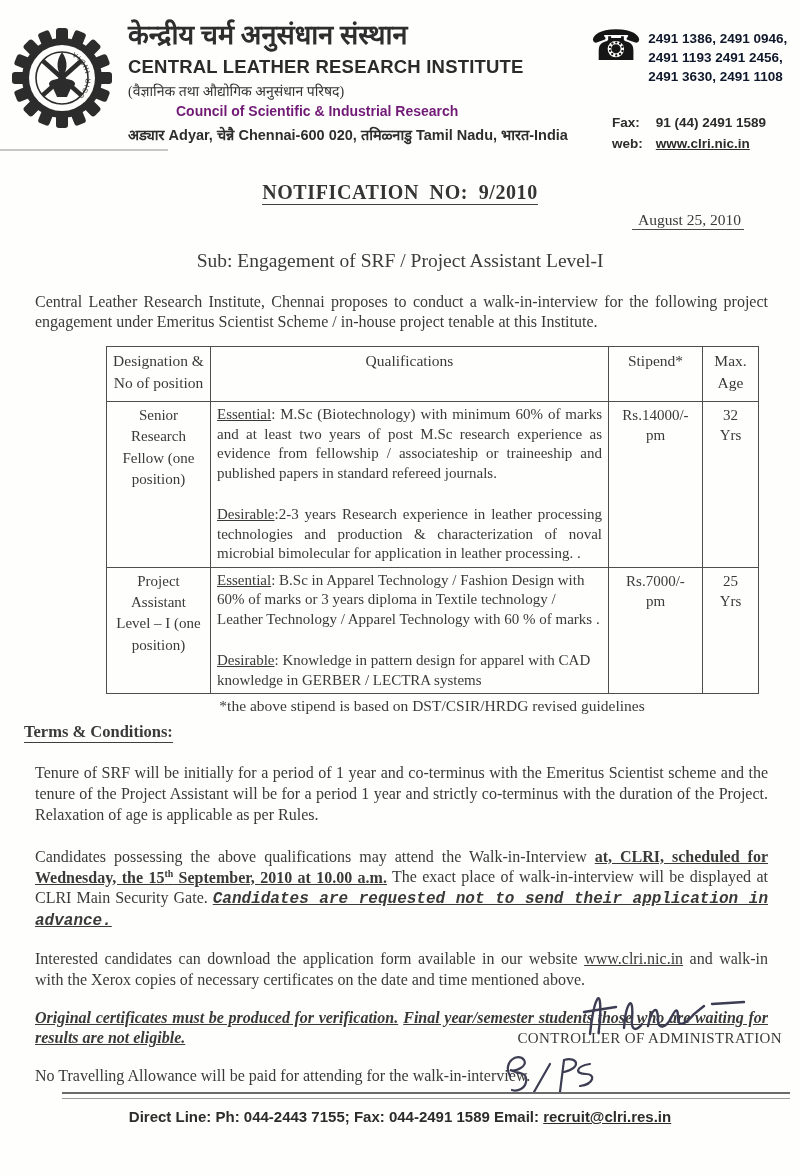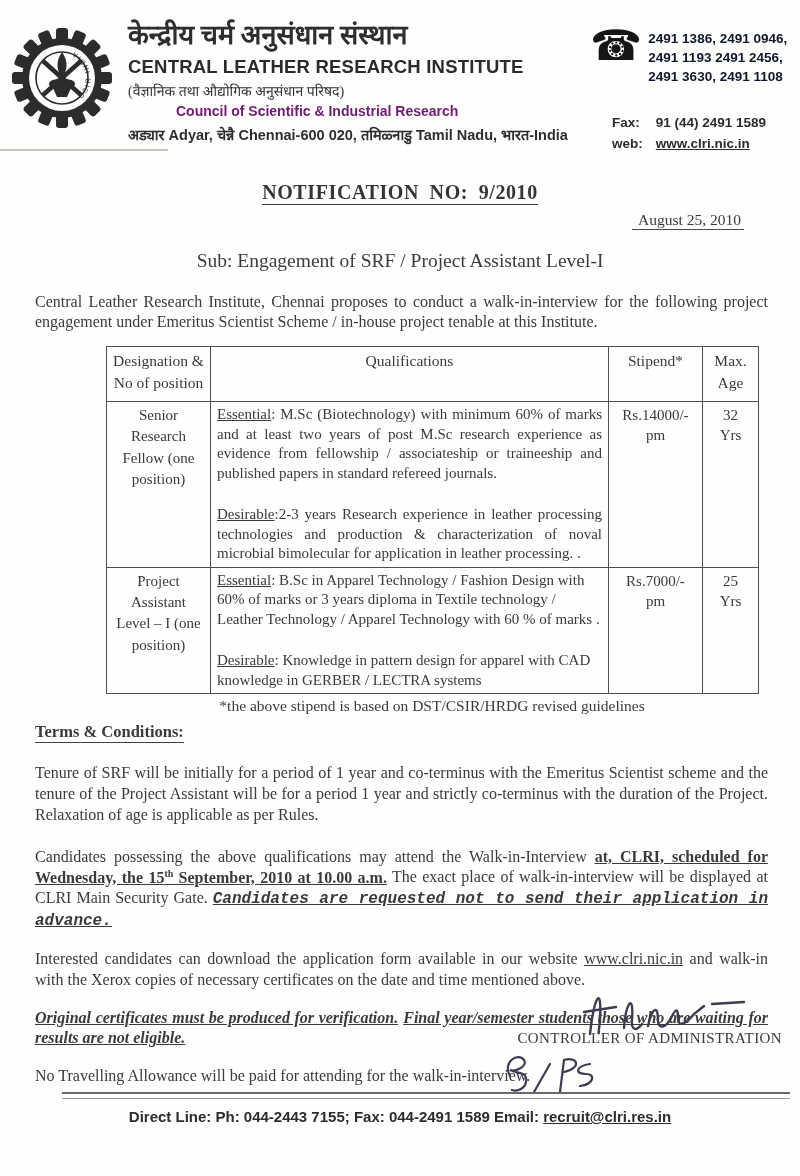--- a/index.html
+++ b/index.html
@@ -46,21 +46,21 @@
   table.jobs th { font-weight:normal; font-size:15.5px; height:48px; line-height:1.4; }
   td.desig { text-align:center; line-height:1.42; padding-top:6px;margin-left:22px; }
   td.qual { padding:3px 10px 6px 10px; }
   .qpara { margin:0; line-height:1.3; }
   .just { text-align:justify; }
   .gap1 { margin-top:22px; }
   .lbl-u { text-decoration:underline; }
   td.num { text-align:center; padding-top:22px; line-height:1.35; }
   .tbl-note { margin:3px 0 0 106px; width:652px; text-align:center; font-size:15.5px; color:#3a3a3a; }
   
-  .terms-head { margin:7px 0 0 35px; font-size:16.5px; font-weight:600; }
+  .terms-head { margin:7px 0 0 24px; font-size:16.5px; font-weight:600; }
   .terms-head span { border-bottom:1.5px solid #3f3f3f; padding-bottom:1px; }
   .para { margin:21px 32px 0 35px; font-size:16px; line-height:1.3; text-align:justify; }
   .para.tight { margin-top:17px; }
   .bu  { font-weight:bold; text-decoration:underline; }
   .biu { font-weight:bold; font-style:italic; text-decoration:underline;font-family:Liberation Mono, monospace; }
   .iu  { font-weight:600; font-style:italic; text-decoration:underline; }
   .u   { text-decoration:underline; }
   sup { font-size:0.62em; }
   .gap-r { margin-right:5px; }
   

